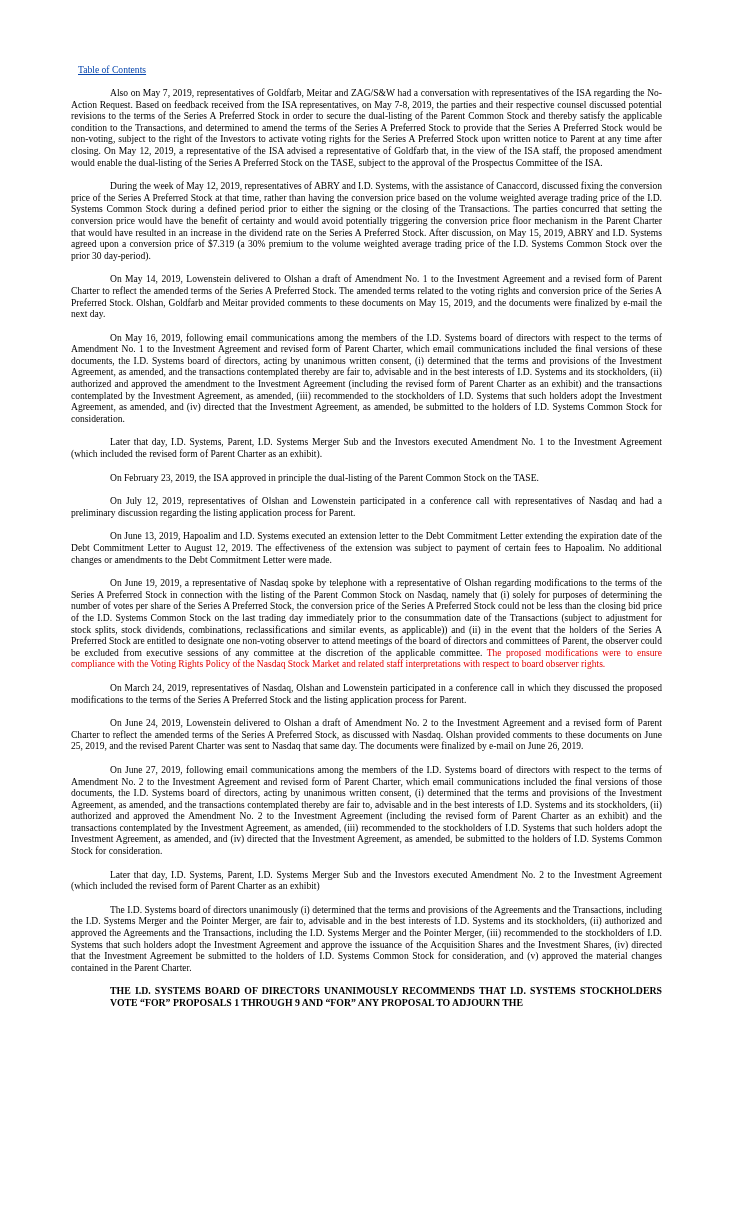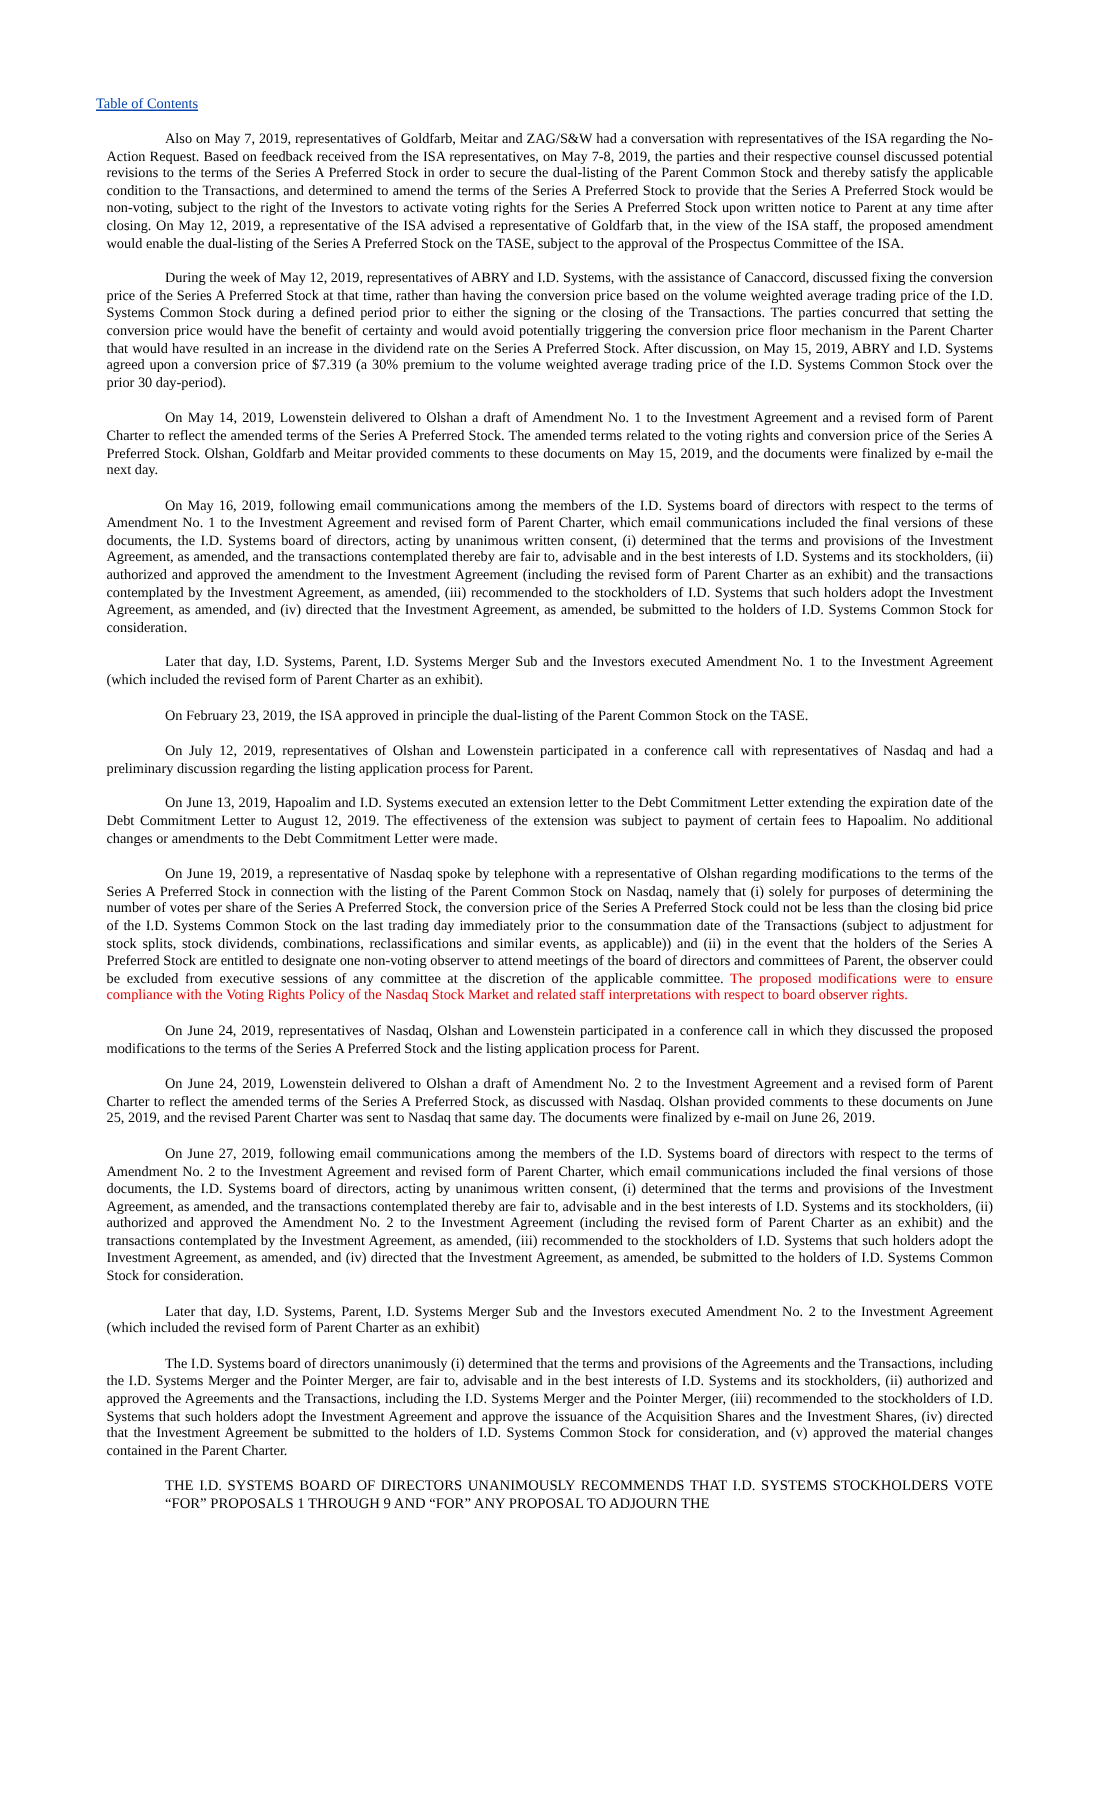--- a/index.html
+++ b/index.html
@@ -8,21 +8,21 @@
     position: relative;
     width: 732px;
     height: 1208px;
     font-family: "Liberation Serif", serif;
     font-size: 9.55px;
     line-height: 11.6px;
     color: #000000;
   }
   .toc {
     position: absolute;
-    left: 64px;
+    left: 78px;
     top: 64px;
     color: #0645ad;
     text-decoration: underline;
     font-size: 9.6px;
     cursor: pointer;
   }
   .body {
     position: absolute;
     left: 71px;
     top: 87px;
@@ -36,21 +36,21 @@
   .red {
     color: #e00000;
   }
   .heading {
     margin: 0 0 12px 0;
     font-weight: bold;
   }
   .bold-rec {
     margin: 0;
     padding-left: 39px;
-    font-weight: normal;
+    font-weight: bold;
     text-align: justify;
     font-size: 9.8px;
     line-height: 11.6px;
   }
 </style>
 </head>
 <body>
 
 <div class="page">
   <a class="toc">Table of Contents</a>
@@ -58,21 +58,21 @@
   <div class="body">
     <p class="para">Also on May 7, 2019, representatives of Goldfarb, Meitar and ZAG/S&amp;W had a conversation with representatives of the ISA regarding the No-Action Request. Based on feedback received from the ISA representatives, on May 7-8, 2019, the parties and their respective counsel discussed potential revisions to the terms of the Series A Preferred Stock in order to secure the dual-listing of the Parent Common Stock and thereby satisfy the applicable condition to the Transactions, and determined to amend the terms of the Series A Preferred Stock to provide that the Series A Preferred Stock would be non-voting, subject to the right of the Investors to activate voting rights for the Series A Preferred Stock upon written notice to Parent at any time after closing. On May 12, 2019, a representative of the ISA advised a representative of Goldfarb that, in the view of the ISA staff, the proposed amendment would enable the dual-listing of the Series A Preferred Stock on the TASE, subject to the approval of the Prospectus Committee of the ISA.</p>
     <p class="para">During the week of May 12, 2019, representatives of ABRY and I.D. Systems, with the assistance of Canaccord, discussed fixing the conversion price of the Series A Preferred Stock at that time, rather than having the conversion price based on the volume weighted average trading price of the I.D. Systems Common Stock during a defined period prior to either the signing or the closing of the Transactions. The parties concurred that setting the conversion price would have the benefit of certainty and would avoid potentially triggering the conversion price floor mechanism in the Parent Charter that would have resulted in an increase in the dividend rate on the Series A Preferred Stock. After discussion, on May 15, 2019, ABRY and I.D. Systems agreed upon a conversion price of $7.319 (a 30% premium to the volume weighted average trading price of the I.D. Systems Common Stock over the prior 30 day-period).</p>
     <p class="para">On May 14, 2019, Lowenstein delivered to Olshan a draft of Amendment No. 1 to the Investment Agreement and a revised form of Parent Charter to reflect the amended terms of the Series A Preferred Stock. The amended terms related to the voting rights and conversion price of the Series A Preferred Stock. Olshan, Goldfarb and Meitar provided comments to these documents on May 15, 2019, and the documents were finalized by e-mail the next day.</p>
     <p class="para">On May 16, 2019, following email communications among the members of the I.D. Systems board of directors with respect to the terms of Amendment No. 1 to the Investment Agreement and revised form of Parent Charter, which email communications included the final versions of these documents, the I.D. Systems board of directors, acting by unanimous written consent, (i) determined that the terms and provisions of the Investment Agreement, as amended, and the transactions contemplated thereby are fair to, advisable and in the best interests of I.D. Systems and its stockholders, (ii) authorized and approved the amendment to the Investment Agreement (including the revised form of Parent Charter as an exhibit) and the transactions contemplated by the Investment Agreement, as amended, (iii) recommended to the stockholders of I.D. Systems that such holders adopt the Investment Agreement, as amended, and (iv) directed that the Investment Agreement, as amended, be submitted to the holders of I.D. Systems Common Stock for consideration.</p>
     <p class="para">Later that day, I.D. Systems, Parent, I.D. Systems Merger Sub and the Investors executed Amendment No. 1 to the Investment Agreement (which included the revised form of Parent Charter as an exhibit).</p>
     <p class="para">On February 23, 2019, the ISA approved in principle the dual-listing of the Parent Common Stock on the TASE.</p>
     <p class="para">On July 12, 2019, representatives of Olshan and Lowenstein participated in a conference call with representatives of Nasdaq and had a preliminary discussion regarding the listing application process for Parent.</p>
     <p class="para">On June 13, 2019, Hapoalim and I.D. Systems executed an extension letter to the Debt Commitment Letter extending the expiration date of the Debt Commitment Letter to August 12, 2019. The effectiveness of the extension was subject to payment of certain fees to Hapoalim. No additional changes or amendments to the Debt Commitment Letter were made.</p>
     <p class="para"><span>On June 19, 2019, a representative of Nasdaq spoke by telephone with a representative of Olshan regarding modifications to the terms of the Series A Preferred Stock in connection with the listing of the Parent Common Stock on Nasdaq, namely that (i) solely for purposes of determining the number of votes per share of the Series A Preferred Stock, the conversion price of the Series A Preferred Stock could not be less than the closing bid price of the I.D. Systems Common Stock on the last trading day immediately prior to the consummation date of the Transactions (subject to adjustment for stock splits, stock dividends, combinations, reclassifications and similar events, as applicable)) and (ii) in the event that the holders of the Series A Preferred Stock are entitled to designate one non-voting observer to attend meetings of the board of directors and committees of Parent, the observer could be excluded from executive sessions of any committee at the discretion of the applicable committee. </span><span class="red">The proposed modifications were to ensure compliance with the Voting Rights Policy of the Nasdaq Stock Market and related staff interpretations with respect to board observer rights.</span></p>
-    <p class="para">On June 24, 2019, representatives of Nasdaq, Olshan and Lowenstein participated in a conference call in which they discussed the proposed modifications to the terms of the Series A Preferred Stock and the listing application process for Parent.</p>
+    <p class="para">On March 24, 2019, representatives of Nasdaq, Olshan and Lowenstein participated in a conference call in which they discussed the proposed modifications to the terms of the Series A Preferred Stock and the listing application process for Parent.</p>
     <p class="para">On June 24, 2019, Lowenstein delivered to Olshan a draft of Amendment No. 2 to the Investment Agreement and a revised form of Parent Charter to reflect the amended terms of the Series A Preferred Stock, as discussed with Nasdaq. Olshan provided comments to these documents on June 25, 2019, and the revised Parent Charter was sent to Nasdaq that same day. The documents were finalized by e-mail on June 26, 2019.</p>
     <p class="para">On June 27, 2019, following email communications among the members of the I.D. Systems board of directors with respect to the terms of Amendment No. 2 to the Investment Agreement and revised form of Parent Charter, which email communications included the final versions of those documents, the I.D. Systems board of directors, acting by unanimous written consent, (i) determined that the terms and provisions of the Investment Agreement, as amended, and the transactions contemplated thereby are fair to, advisable and in the best interests of I.D. Systems and its stockholders, (ii) authorized and approved the Amendment No. 2 to the Investment Agreement (including the revised form of Parent Charter as an exhibit) and the transactions contemplated by the Investment Agreement, as amended, (iii) recommended to the stockholders of I.D. Systems that such holders adopt the Investment Agreement, as amended, and (iv) directed that the Investment Agreement, as amended, be submitted to the holders of I.D. Systems Common Stock for consideration.</p>
     <p class="para">Later that day, I.D. Systems, Parent, I.D. Systems Merger Sub and the Investors executed Amendment No. 2 to the Investment Agreement (which included the revised form of Parent Charter as an exhibit)</p>
 
     <p class="para">The I.D. Systems board of directors unanimously (i) determined that the terms and provisions of the Agreements and the Transactions, including the I.D. Systems Merger and the Pointer Merger, are fair to, advisable and in the best interests of I.D. Systems and its stockholders, (ii) authorized and approved the Agreements and the Transactions, including the I.D. Systems Merger and the Pointer Merger, (iii) recommended to the stockholders of I.D. Systems that such holders adopt the Investment Agreement and approve the issuance of the Acquisition Shares and the Investment Shares, (iv) directed that the Investment Agreement be submitted to the holders of I.D. Systems Common Stock for consideration, and (v) approved the material changes contained in the Parent Charter.</p>
     <p class="bold-rec">THE I.D. SYSTEMS BOARD OF DIRECTORS UNANIMOUSLY RECOMMENDS THAT I.D. SYSTEMS STOCKHOLDERS VOTE “FOR” PROPOSALS 1 THROUGH 9 AND “FOR” ANY PROPOSAL TO ADJOURN THE</p>
   </div>
 </div>
 
 </body></html>

